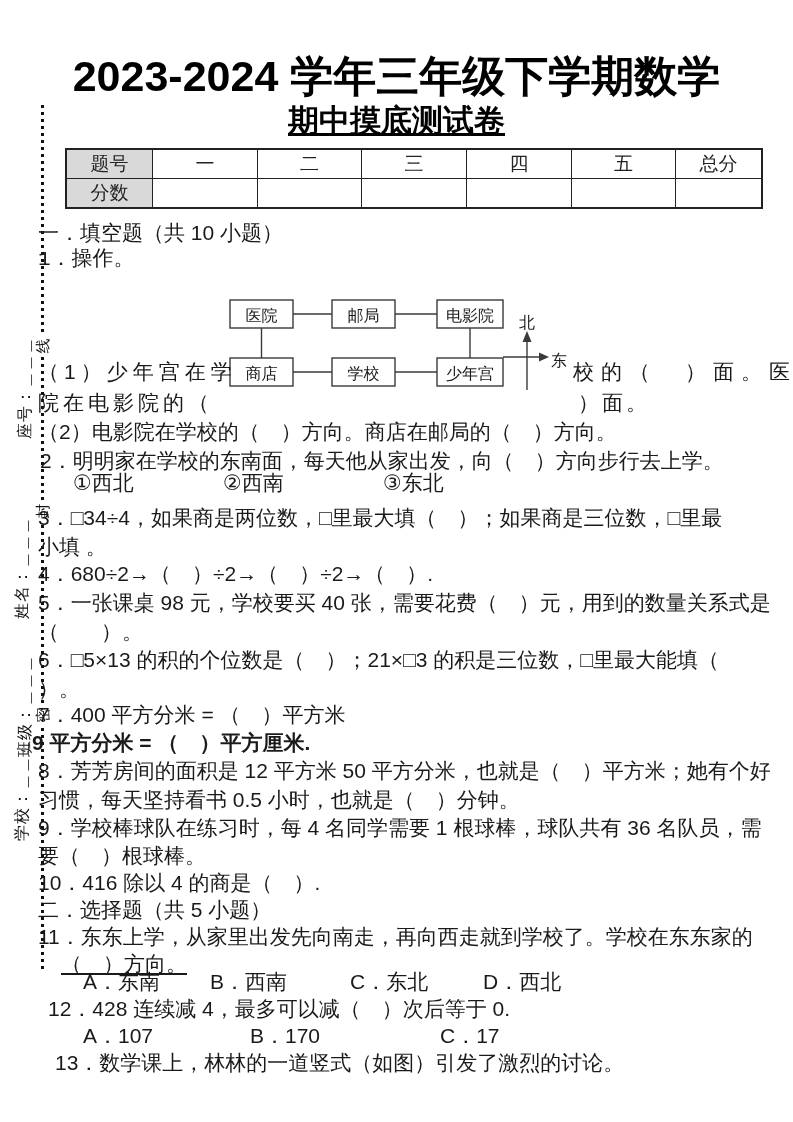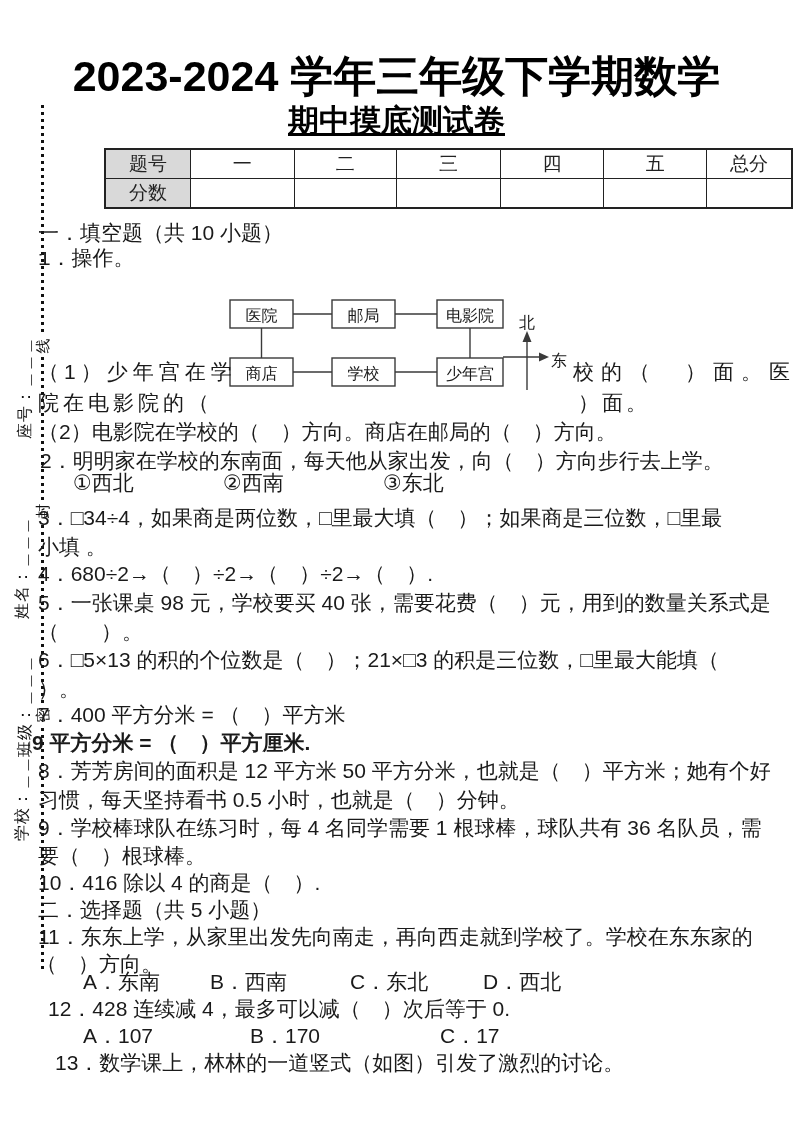--- a/index.html
+++ b/index.html
@@ -13,21 +13,20 @@
     position:absolute;top:48px;left:0;width:100%;text-align:center;
     font-size:43px;font-weight:700;letter-spacing:0px;color:#000;
   }
   .subtitle{
     position:absolute;top:100px;left:0;width:100%;text-align:center;
     font-size:31px;font-weight:700;color:#000;text-decoration:underline;
   }
   table.score{
     position:absolute;left:65px;top:148px;border-collapse:collapse;
     table-layout:fixed;
-    margin-left:39px;
   }
   table.score td{
     border:1.5px solid #222;height:28px;text-align:center;vertical-align:middle;
     font-size:19px;padding:0;color:#222;
   }
   table.score{border:2px solid #222;}
   td.hd{background:#d9d9d9;}
   .seal-dotted{
     position:absolute;left:41px;top:105px;width:3px;height:865px;
     background:repeating-linear-gradient(to bottom,#111 0 3px,transparent 3px 7px);
@@ -154,21 +153,21 @@
   <div class="line" style="left:38px;top:787px;">习惯，每天坚持看书 0.5 小时，也就是（　）分钟。</div>
 
   <div class="line" style="left:38px;top:815px;">9．学校棒球队在练习时，每 4 名同学需要 1 根球棒，球队共有 36 名队员，需</div>
   <div class="line" style="left:38px;top:843px;">要（　）根球棒。</div>
 
   <div class="line" style="left:38px;top:870px;">10．416 除以 4 的商是（　）.</div>
 
   <div class="line" style="left:38px;top:897px;">二．选择题（共 5 小题）</div>
 
   <div class="line" style="left:38px;top:924px;">11．东东上学，从家里出发先向南走，再向西走就到学校了。学校在东东家的</div>
-  <div class="line" style="left:36px;top:951px;">（　）方向。</div>
+  <div class="line" style="left:61px;top:951px;text-decoration:underline;">（　）方向。</div>
   <span class="line" style="left:83px;top:969px;">A．东南</span>
   <span class="line" style="left:210px;top:969px;">B．西南</span>
   <span class="line" style="left:350px;top:969px;">C．东北</span>
   <span class="line" style="left:483px;top:969px;">D．西北</span>
 
   <div class="line" style="left:48px;top:996px;">12．428 连续减 4，最多可以减（　）次后等于 0.</div>
   <span class="line" style="left:83px;top:1023px;">A．107</span>
   <span class="line" style="left:250px;top:1023px;">B．170</span>
   <span class="line" style="left:440px;top:1023px;">C．17</span>
 

